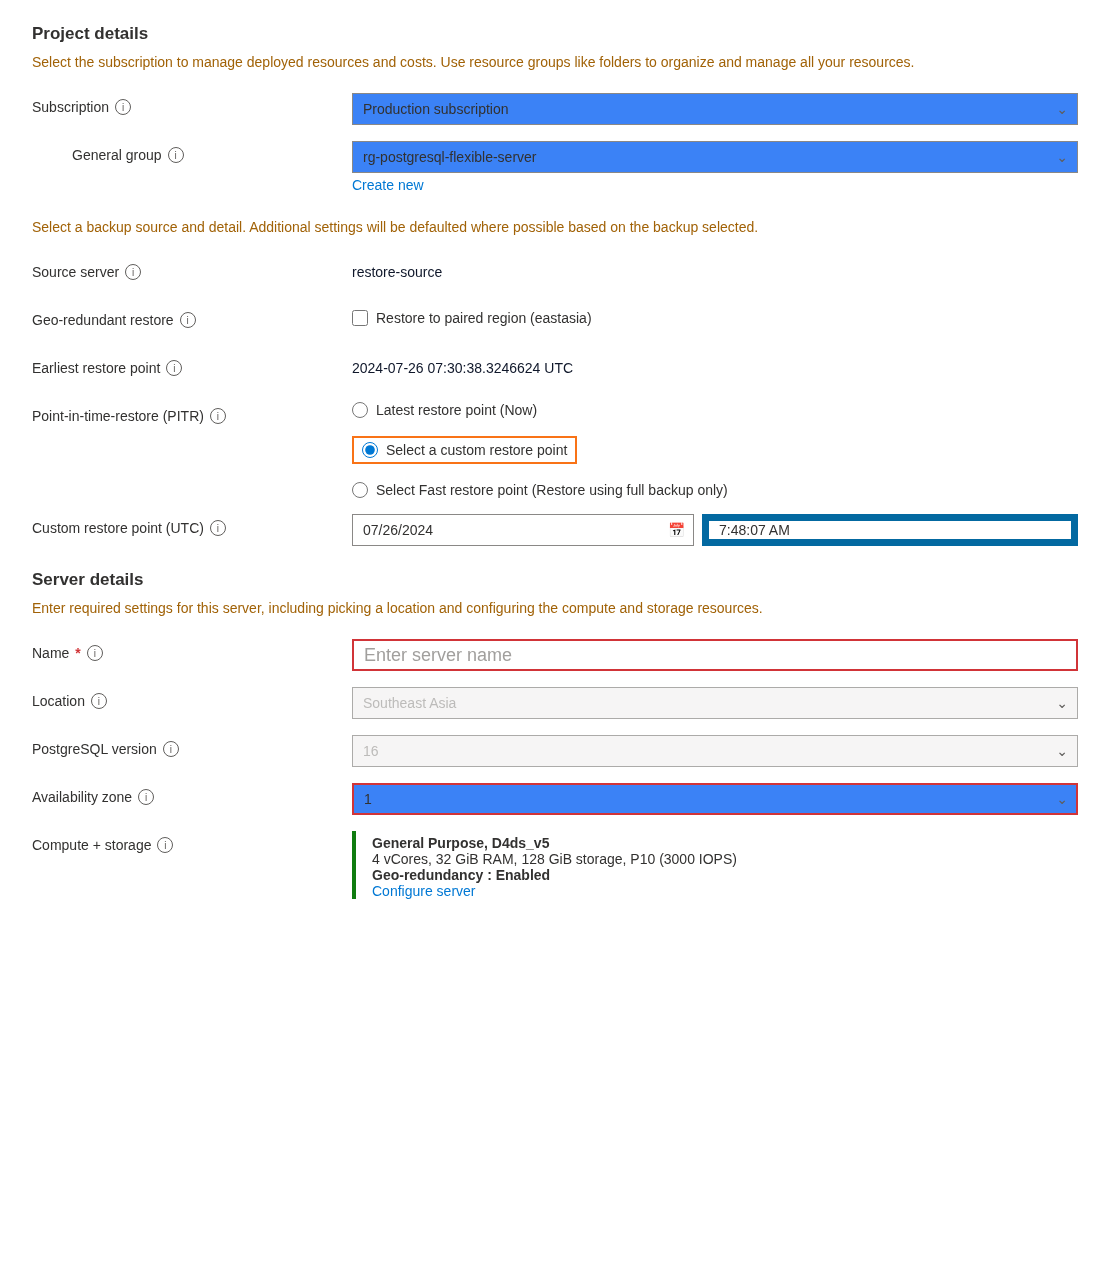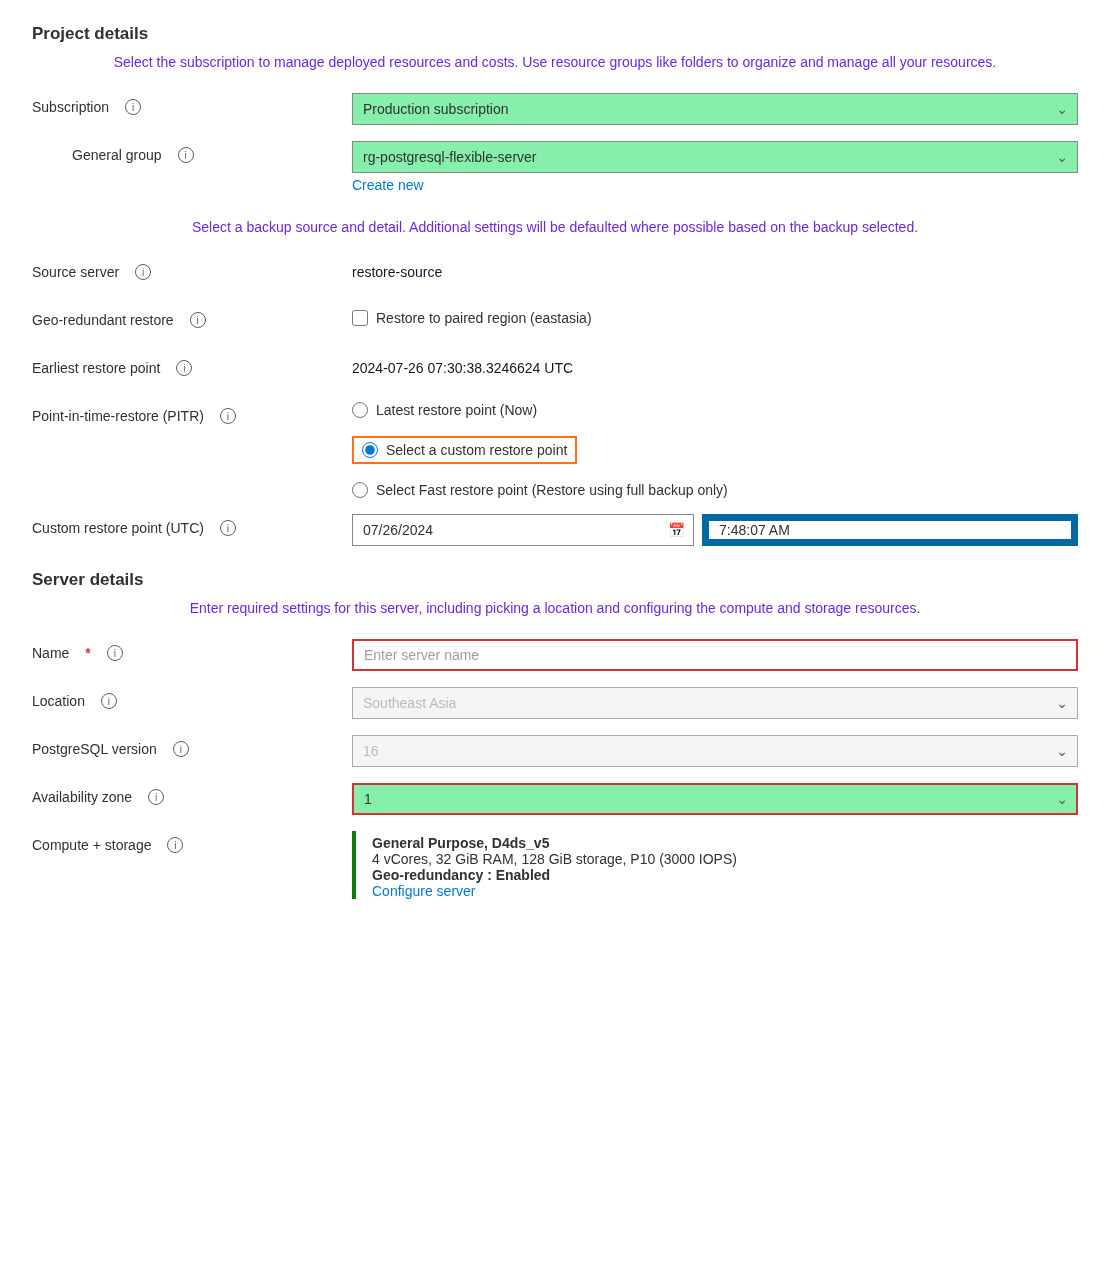--- a/index.html
+++ b/index.html
@@ -10,38 +10,37 @@
       background: #fff;
       padding: 24px 32px;
       max-width: 1110px;
     }
     .section-title {
       font-size: 17px;
       font-weight: 700;
       margin-bottom: 8px;
     }
     .section-desc {
-      color: #6d28d9;
+      color: #a16207;
       margin-bottom: 20px;
       line-height: 1.5;
-      text-align: center;
     }
     .form-row {
       display: flex;
       align-items: flex-start;
       margin-bottom: 16px;
       min-height: 32px;
     }
     .form-label {
       width: 320px;
       min-width: 320px;
       padding-top: 6px;
       color: #323130;
       display: flex;
-      gap: 16px;
+      gap: 6px;
     }
     .form-label .required {
       color: #d13438;
       font-weight: 600;
     }
     .form-control {
       flex: 1;
     }
     .info-icon {
       display: inline-flex;
@@ -53,21 +52,21 @@
       border-radius: 50%;
       font-size: 10px;
       color: #605e5c;
       cursor: pointer;
       flex-shrink: 0;
     }
     .dropdown {
       width: 100%;
       height: 32px;
       border: 1px solid #8a8886;
-      background: #86efac;
+      background: #3b82f6;
       padding: 0 32px 0 10px;
       font-size: 14px;
       color: #323130;
       appearance: none;
       cursor: pointer;
       position: relative;
     }
     .dropdown-wrapper {
       position: relative;
       width: 100%;
@@ -82,21 +81,21 @@
     }
     .dropdown-disabled {
       background: #f3f2f1;
       color: #a19f9d;
     }
     .text-input {
       width: 100%;
       height: 32px;
       border: 1px solid #8a8886;
       padding: 0 10px;
-      font-size: 14px;
+      font-size: 18px;
       color: #323130;
       outline: none;
     }
     .text-input::placeholder {
       color: #a19f9d;
     }
     .input-red-border {
       border: 2px solid #d13438;
     }
     .dropdown-red-border {

